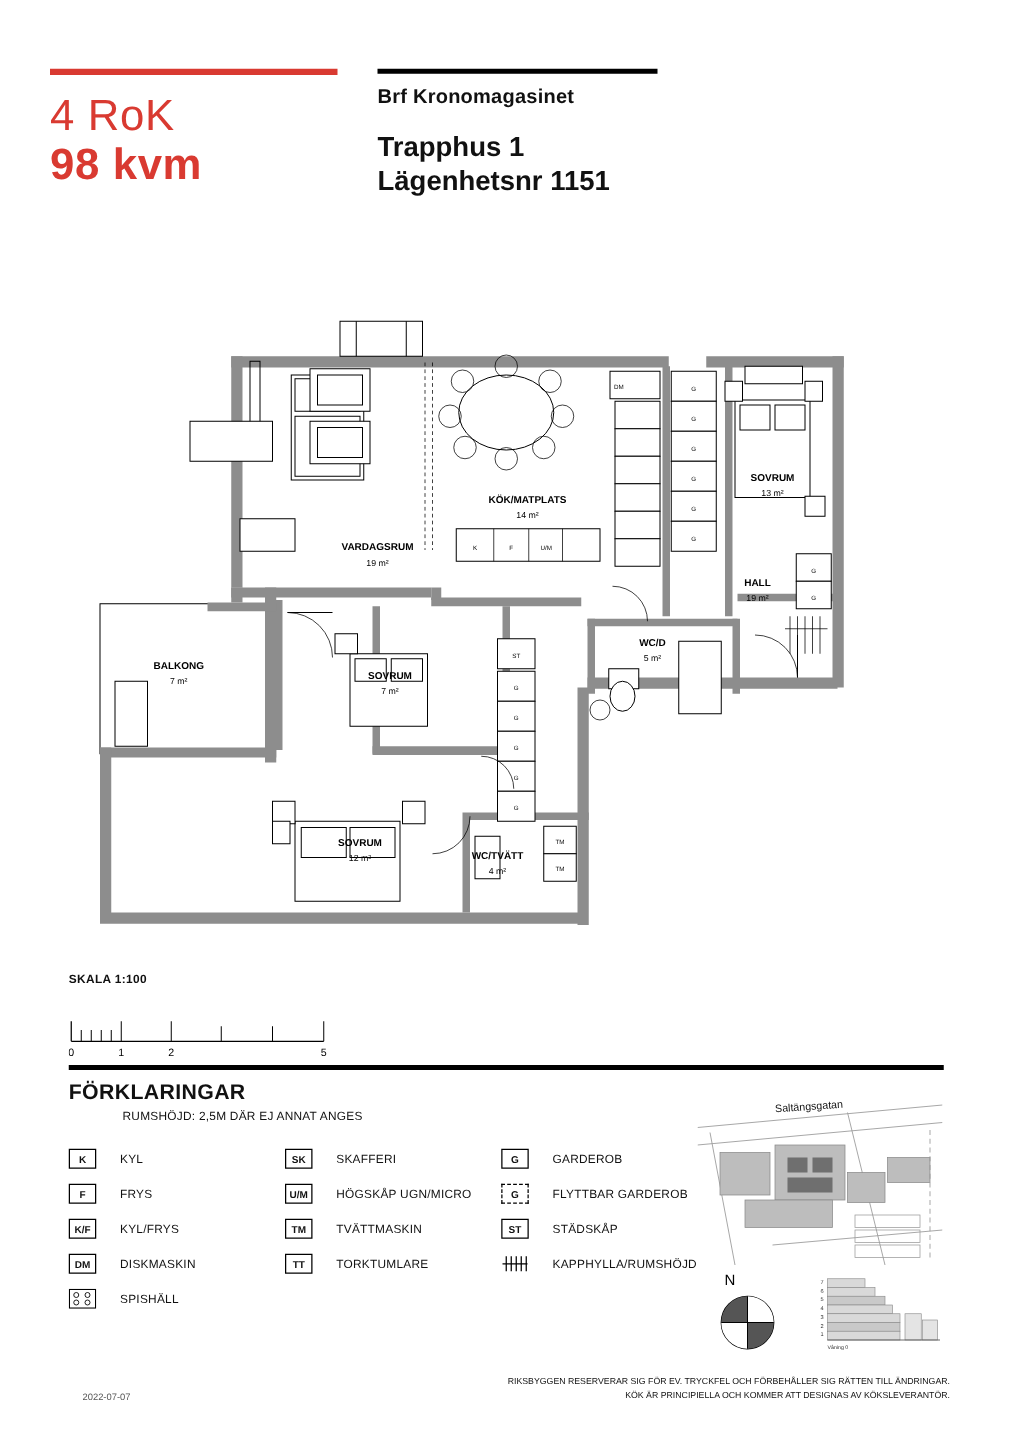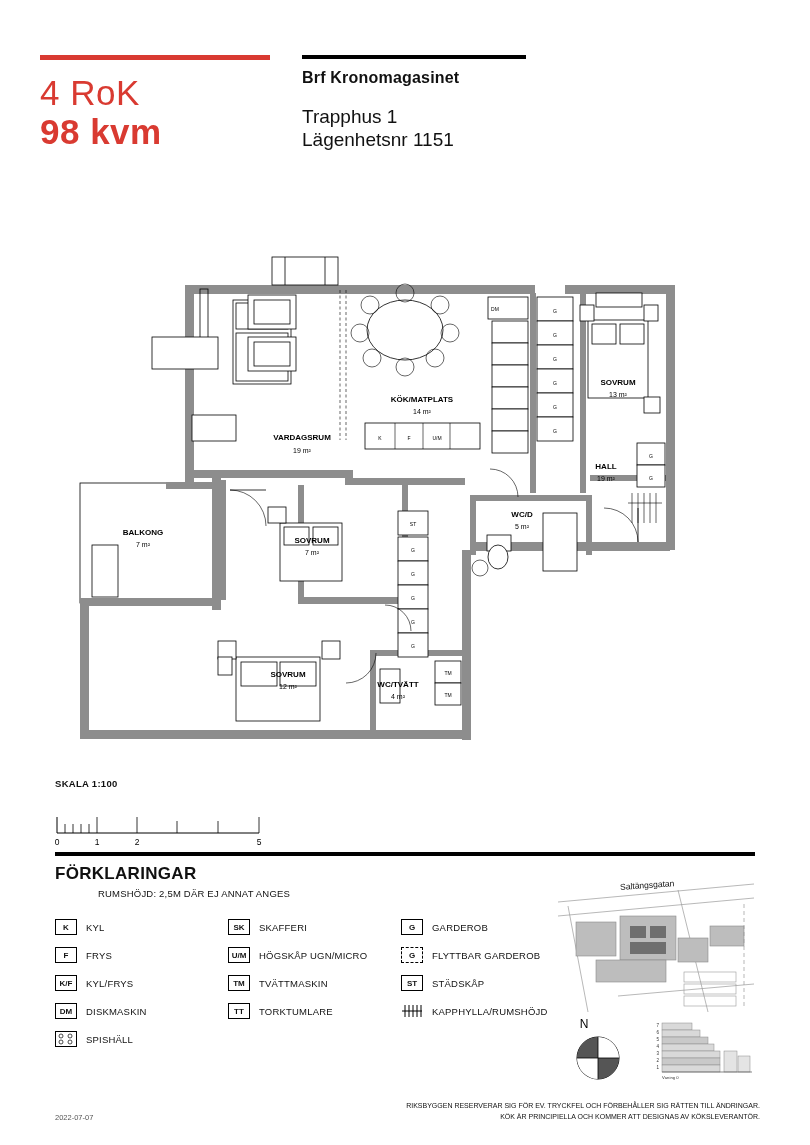--- a/index.html
+++ b/index.html
@@ -16,51 +16,51 @@
 
   
   .hdr-left { position:absolute; left:40px; top:55px; width:230px; }
   .hdr-left .rule { width:230px; height:5px; background:#d93a31; }
   .hdr-left .t1 { color:#d93a31; font-size:35px; font-weight:400; letter-spacing:0.5px; margin-top:13px; line-height:1.12; }
   .hdr-left .t2 { color:#d93a31; font-size:35px; font-weight:700; letter-spacing:0.5px; line-height:1.12; }
 
   .hdr-right { position:absolute; left:302px; top:55px; width:230px; }
   .hdr-right .rule { width:224px; height:4px; background:#000; }
   .hdr-right .brand { font-size:16px; font-weight:bold; margin-top:10px; letter-spacing:0.2px; }
-  .hdr-right .sub { font-size:19px; margin-top:18px; line-height:1.22; font-weight:400; }
+  .hdr-right .sub { font-size:22px; margin-top:18px; line-height:1.22; font-weight:700; }
 
   
   .plan { position:absolute; left:40px; top:245px; width:730px; height:520px; }
   .plan svg { display:block; }
 
   
   .scale { position:absolute; left:55px; top:778px; width:260px; }
   .scale .lbl { font-size:9.5px; letter-spacing:0.3px; margin-bottom:22px; }
 
   
   .legend { position:absolute; left:55px; top:852px; width:700px; }
   .legend .bar { width:700px; height:4px; background:#000; }
   .legend h2 { font-size:17px; margin:8px 0 0 0; font-weight:bold; letter-spacing:0.3px; }
   .legend .hgt { font-size:9.5px; margin-top:4px; letter-spacing:0.2px;padding-left:43px; }
   .legend-cols { display:flex; margin-top:14px; width:520px; }
   .legend-col { width:173px; }
   .legend-item { display:flex; align-items:center; height:28px; margin-bottom:0px; }
   .legend-box { width:22px; height:16px; border:1px solid #000; display:flex; align-items:center; justify-content:center; font-size:8px; font-weight:bold; flex:none; }
   .legend-box.dashed { border-style:dashed; }
-  .legend-txt { font-size:9.5px; margin-left:9px; letter-spacing:0.2px; }
+  .legend-txt { font-size:9.5px; margin-left:19px; letter-spacing:0.2px; }
   .icon-cell { width:22px; height:16px; flex:none; display:flex; align-items:center; justify-content:center; }
 
   
   .sitemap { position:absolute; left:558px; top:876px; width:196px; height:136px; }
   .maplbl { position:absolute; left:620px; top:880px; font-size:8.5px; transform:rotate(-4deg); }
   .compass { position:absolute; left:556px; top:1012px; width:84px; height:72px; }
   .floors { position:absolute; left:650px; top:1018px; width:110px; height:68px; }
 
   
-  .foot-date { position:absolute; left:55px; top:1113px; font-size:7.5px; color:#555; }
+  .foot-date { position:absolute; left:66px; top:1113px; font-size:7.5px; color:#555; }
   .foot-right { position:absolute; left:405px; top:1101px; width:355px; text-align:right; font-size:7px; line-height:1.55; color:#111; }
 
   text { font-family:"Liberation Sans", sans-serif; }
 </style>
 </head>
 <body>
 
 <div class="page">
 
   <div class="hdr-left">

